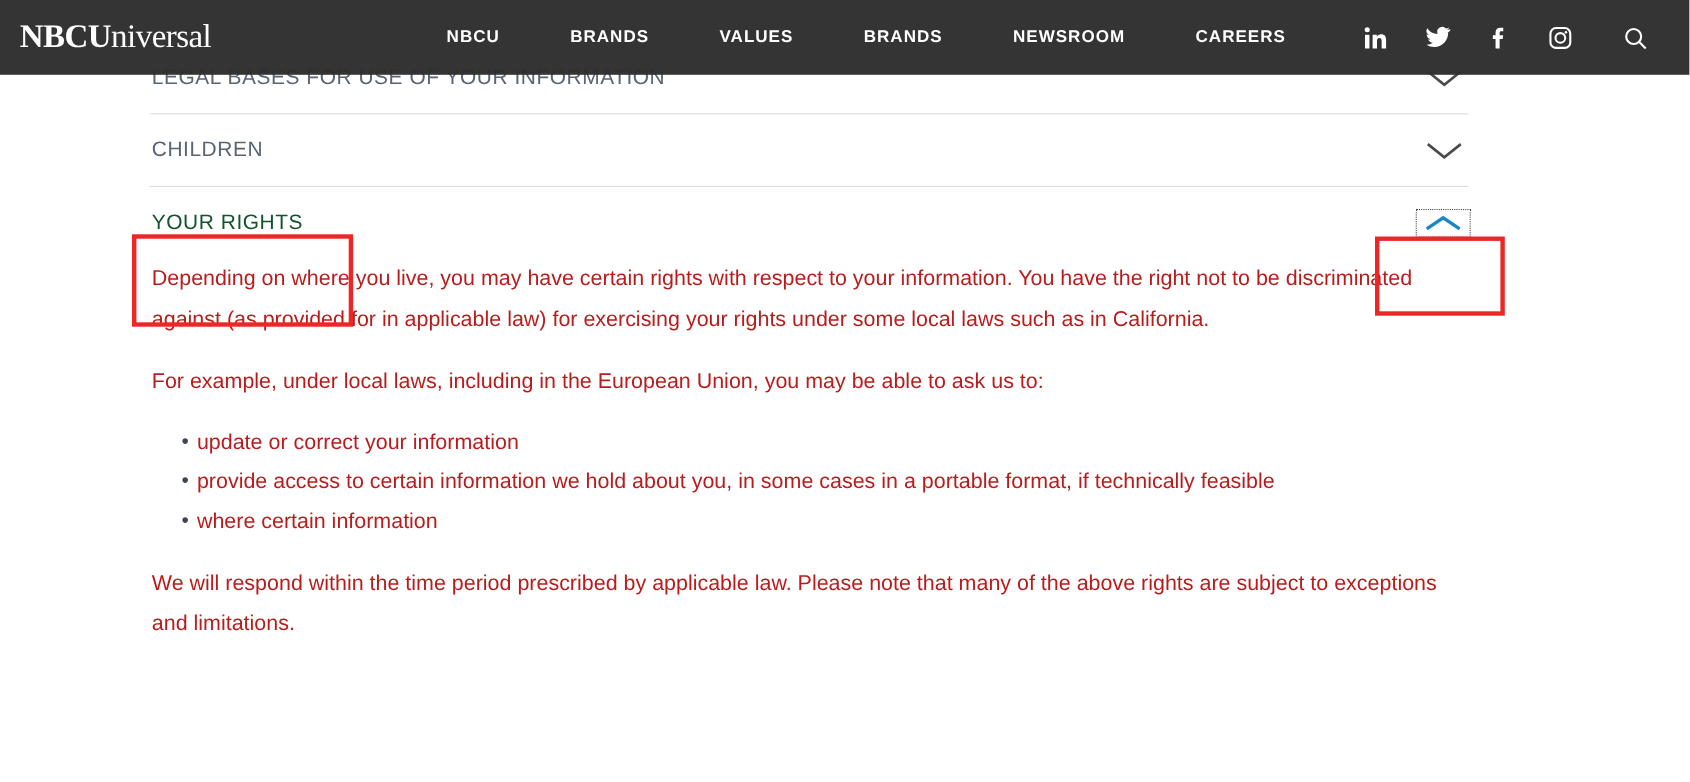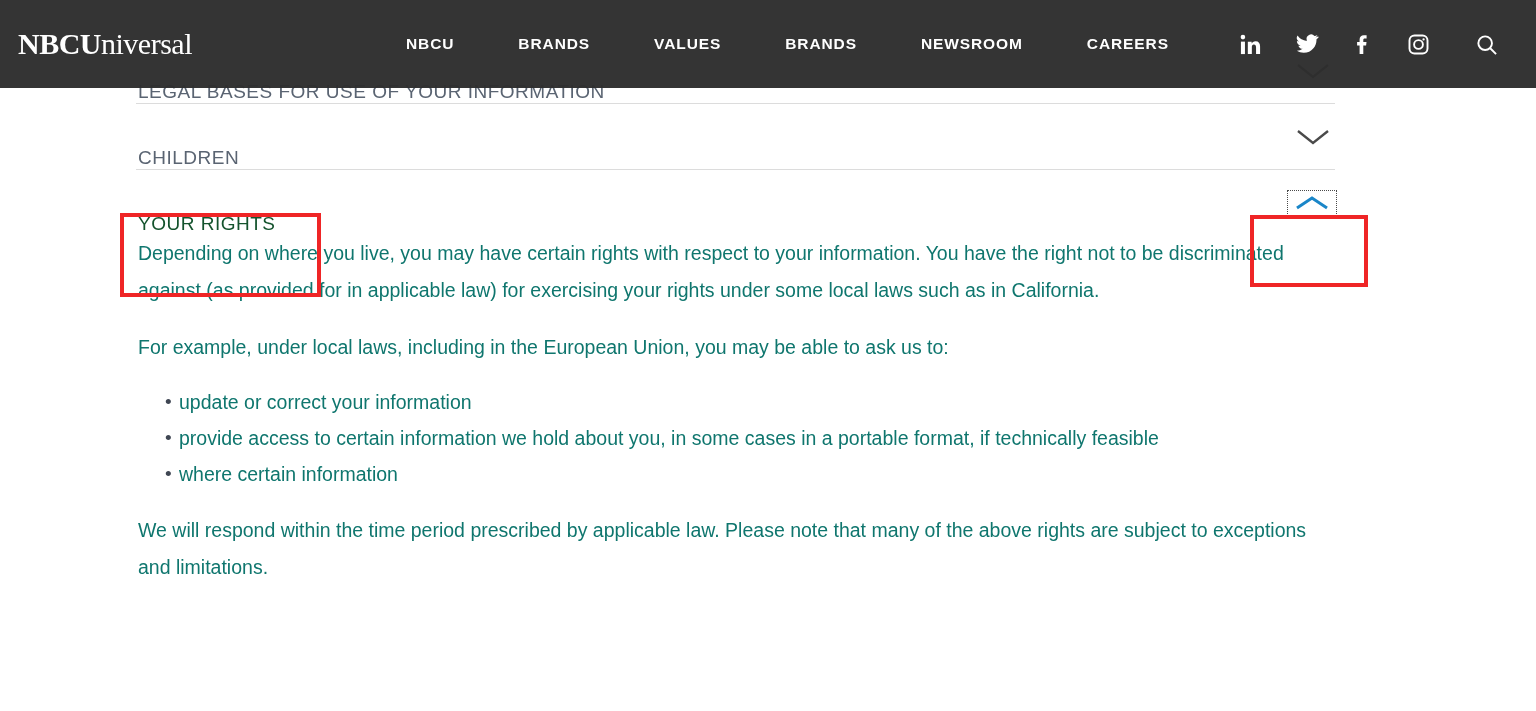--- a/index.html
+++ b/index.html
@@ -16,21 +16,21 @@
     position: relative;
     color: #3d4450;
   }
 
   
   .site-header {
     position: absolute;
     top: 0;
     left: 0;
     width: 1536px;
-    height: 88px;
+    height: 68px;
     background: rgba(45, 45, 45, 0.97);
     display: flex;
     align-items: center;
     z-index: 50;
   }
   .brand-logo {
     margin-left: 18px;
     color: #ffffff;
     font-family: "Liberation Serif", serif;
     font-size: 30px;
@@ -91,21 +91,21 @@
   .acc-section {
     border-bottom: 1px solid #dcdcdc;
   }
   .acc-section.no-rule {
     border-bottom: none;
   }
   .acc-header {
     position: relative;
     height: 65px;
     display: flex;
-    align-items: flex-end;
+    align-items: center;
     cursor: pointer;
   }
   .acc-title {
     font-size: 19px;
     letter-spacing: 0.5px;
     color: #5a6472;
     font-family: "Liberation Sans", sans-serif;
     font-weight: normal;
     padding-left: 2px;
   }
@@ -133,21 +133,21 @@
     width: 46px;
     height: 22px;
   }
   .acc-toggle svg { display: block; }
 
   
   .acc-body {
     padding: 0 0 6px 2px;
     font-size: 19.5px;
     line-height: 37px;
-    color: #0f766e;
+    color: #b91c1c;
     font-family: "Liberation Sans", sans-serif;
   }
   .acc-body p {
     margin: 0 0 20px 0;
     max-width: 1192px;
   }
   .acc-body p.tight {
     margin-bottom: 18px;
   }
   .bullet-list {

